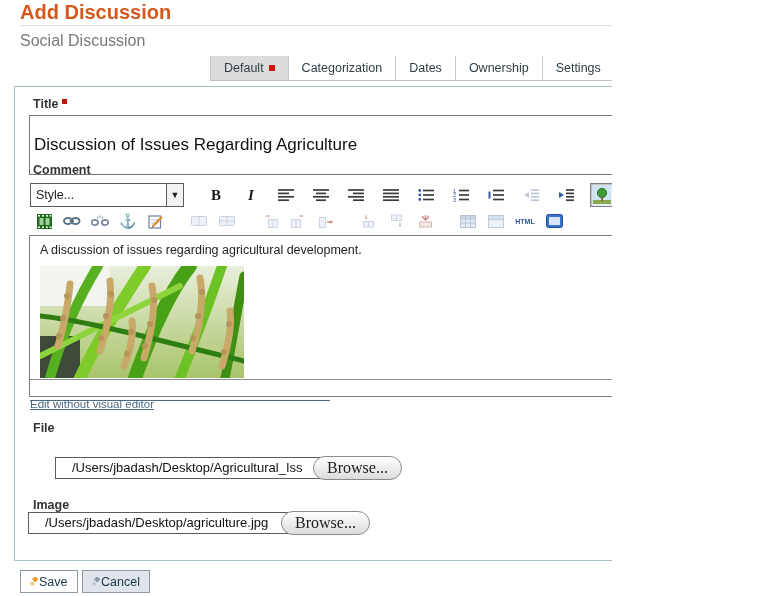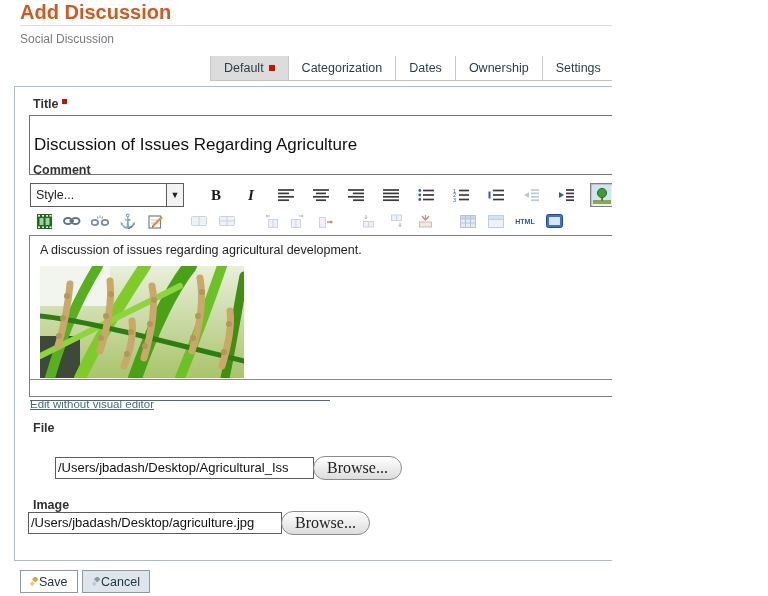--- a/index.html
+++ b/index.html
@@ -2,21 +2,21 @@
 <html><head>
 <meta charset="utf-8">
 <style>
   html,body{margin:0;padding:0;background:#fff;}
   #canvas{position:relative;width:612px;height:596px;background:#fff;
     font-family:"Liberation Sans",sans-serif;color:#222;overflow:hidden;}
 
   
   .page-title{position:absolute;left:20px;top:1px;font-size:20px;font-weight:bold;color:#d4581e;}
   .title-rule{position:absolute;left:20px;right:0;top:25px;border-top:1px solid #ddd;}
-  .page-subtitle{position:absolute;left:20px;top:32px;font-size:12px;color:#76797d;}
+  .page-subtitle{position:absolute;left:20px;top:32px;font-size:16px;color:#76797d;}
 
   
   .tabs{position:absolute;left:210px;top:56px;display:flex;height:24px;border-bottom:1px solid #c2c2c2;}
   .tab{display:flex;align-items:center;padding:0 13px;font-size:12.5px;color:#2d3e48;
     border-right:1px solid #c8c8c8;background:#fff;cursor:pointer;white-space:nowrap;}
   .tab:first-child{border-left:1px solid #c8c8c8;}
   .tab.active{background:#dcdcdc;}
   .req-sq{display:inline-block;width:6px;height:6px;background:#cc1100;margin-left:5px;}
 
   
@@ -63,21 +63,21 @@
   .ed-strip{position:absolute;left:0;right:0;top:143px;height:16px;border-top:1px solid #8a8a8a;background:#fff;}
   .rsz{position:absolute;right:1px;bottom:1px;width:13px;height:13px;cursor:nwse-resize;
     background:repeating-linear-gradient(135deg,transparent 0 3px,#9a9a9a 3px 4px);}
 
   .edit-link-wrap{position:absolute;left:30px;top:394px;width:300px;height:13px;
     background:linear-gradient(to bottom,transparent 6px,#4a6982 6px,#4a6982 7px,transparent 7px);text-decoration:underline;}
   .edit-link{font-size:11.5px;color:#4a6982;text-decoration:underline;cursor:pointer;}
 
   
   .pathbox{position:absolute;height:20px;border:1px solid #5c5c5c;background:#fff;font-size:13px;color:#111;
-    line-height:20px;padding-left:2px;white-space:nowrap;overflow:hidden;}
+    line-height:20px;padding-left:16px;white-space:nowrap;overflow:hidden;}
   .browse{position:absolute;height:24px;padding:0 13px;border:1px solid #8a8a8a;border-radius:12px;
     background:linear-gradient(to bottom,#ffffff,#dcdcdc);font-family:Liberation Serif, serif;
     font-size:16px;color:#222;cursor:pointer;}
 
   
   .fbtn{position:absolute;top:570px;height:23px;display:flex;align-items:center;padding:0 9px;
     border:1px solid #8b9aa6;font-family:"Liberation Sans",sans-serif;font-size:12.5px;color:#203a4a;cursor:pointer;}
   .fbtn.save{left:20px;background:#fff;}
   .fbtn.cancel{left:82px;background:#dfe5ea;}
 </style>

